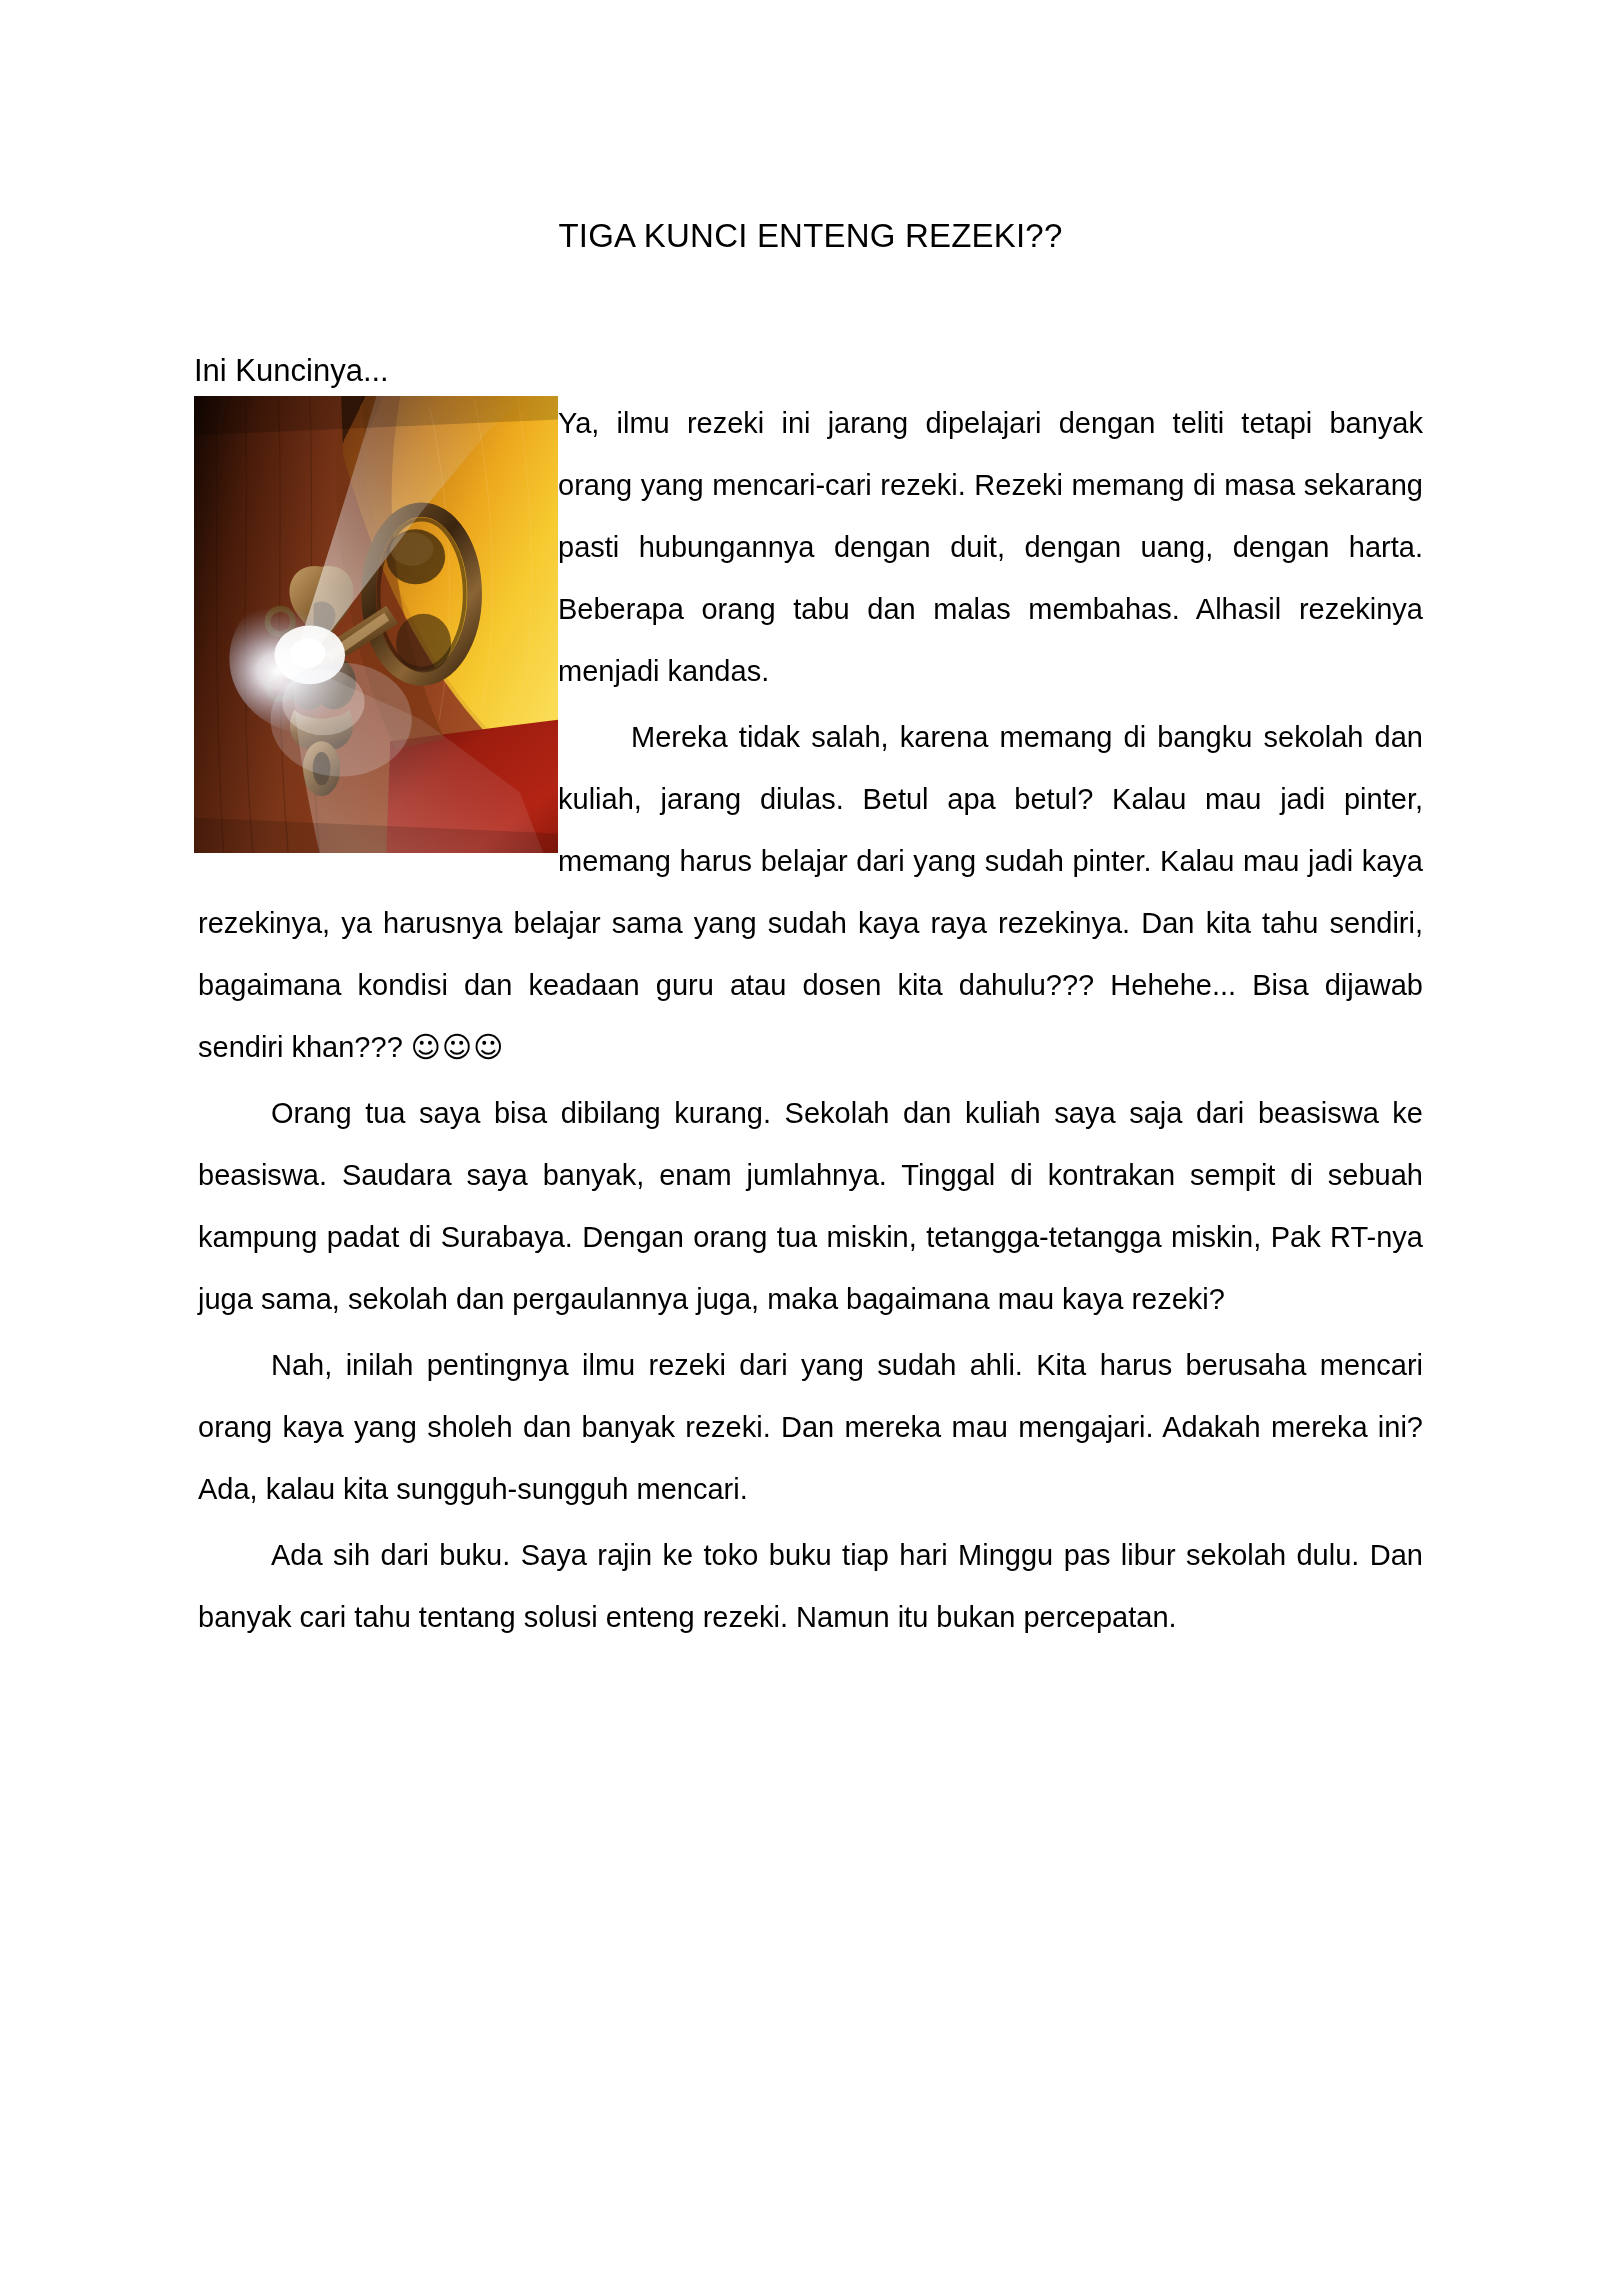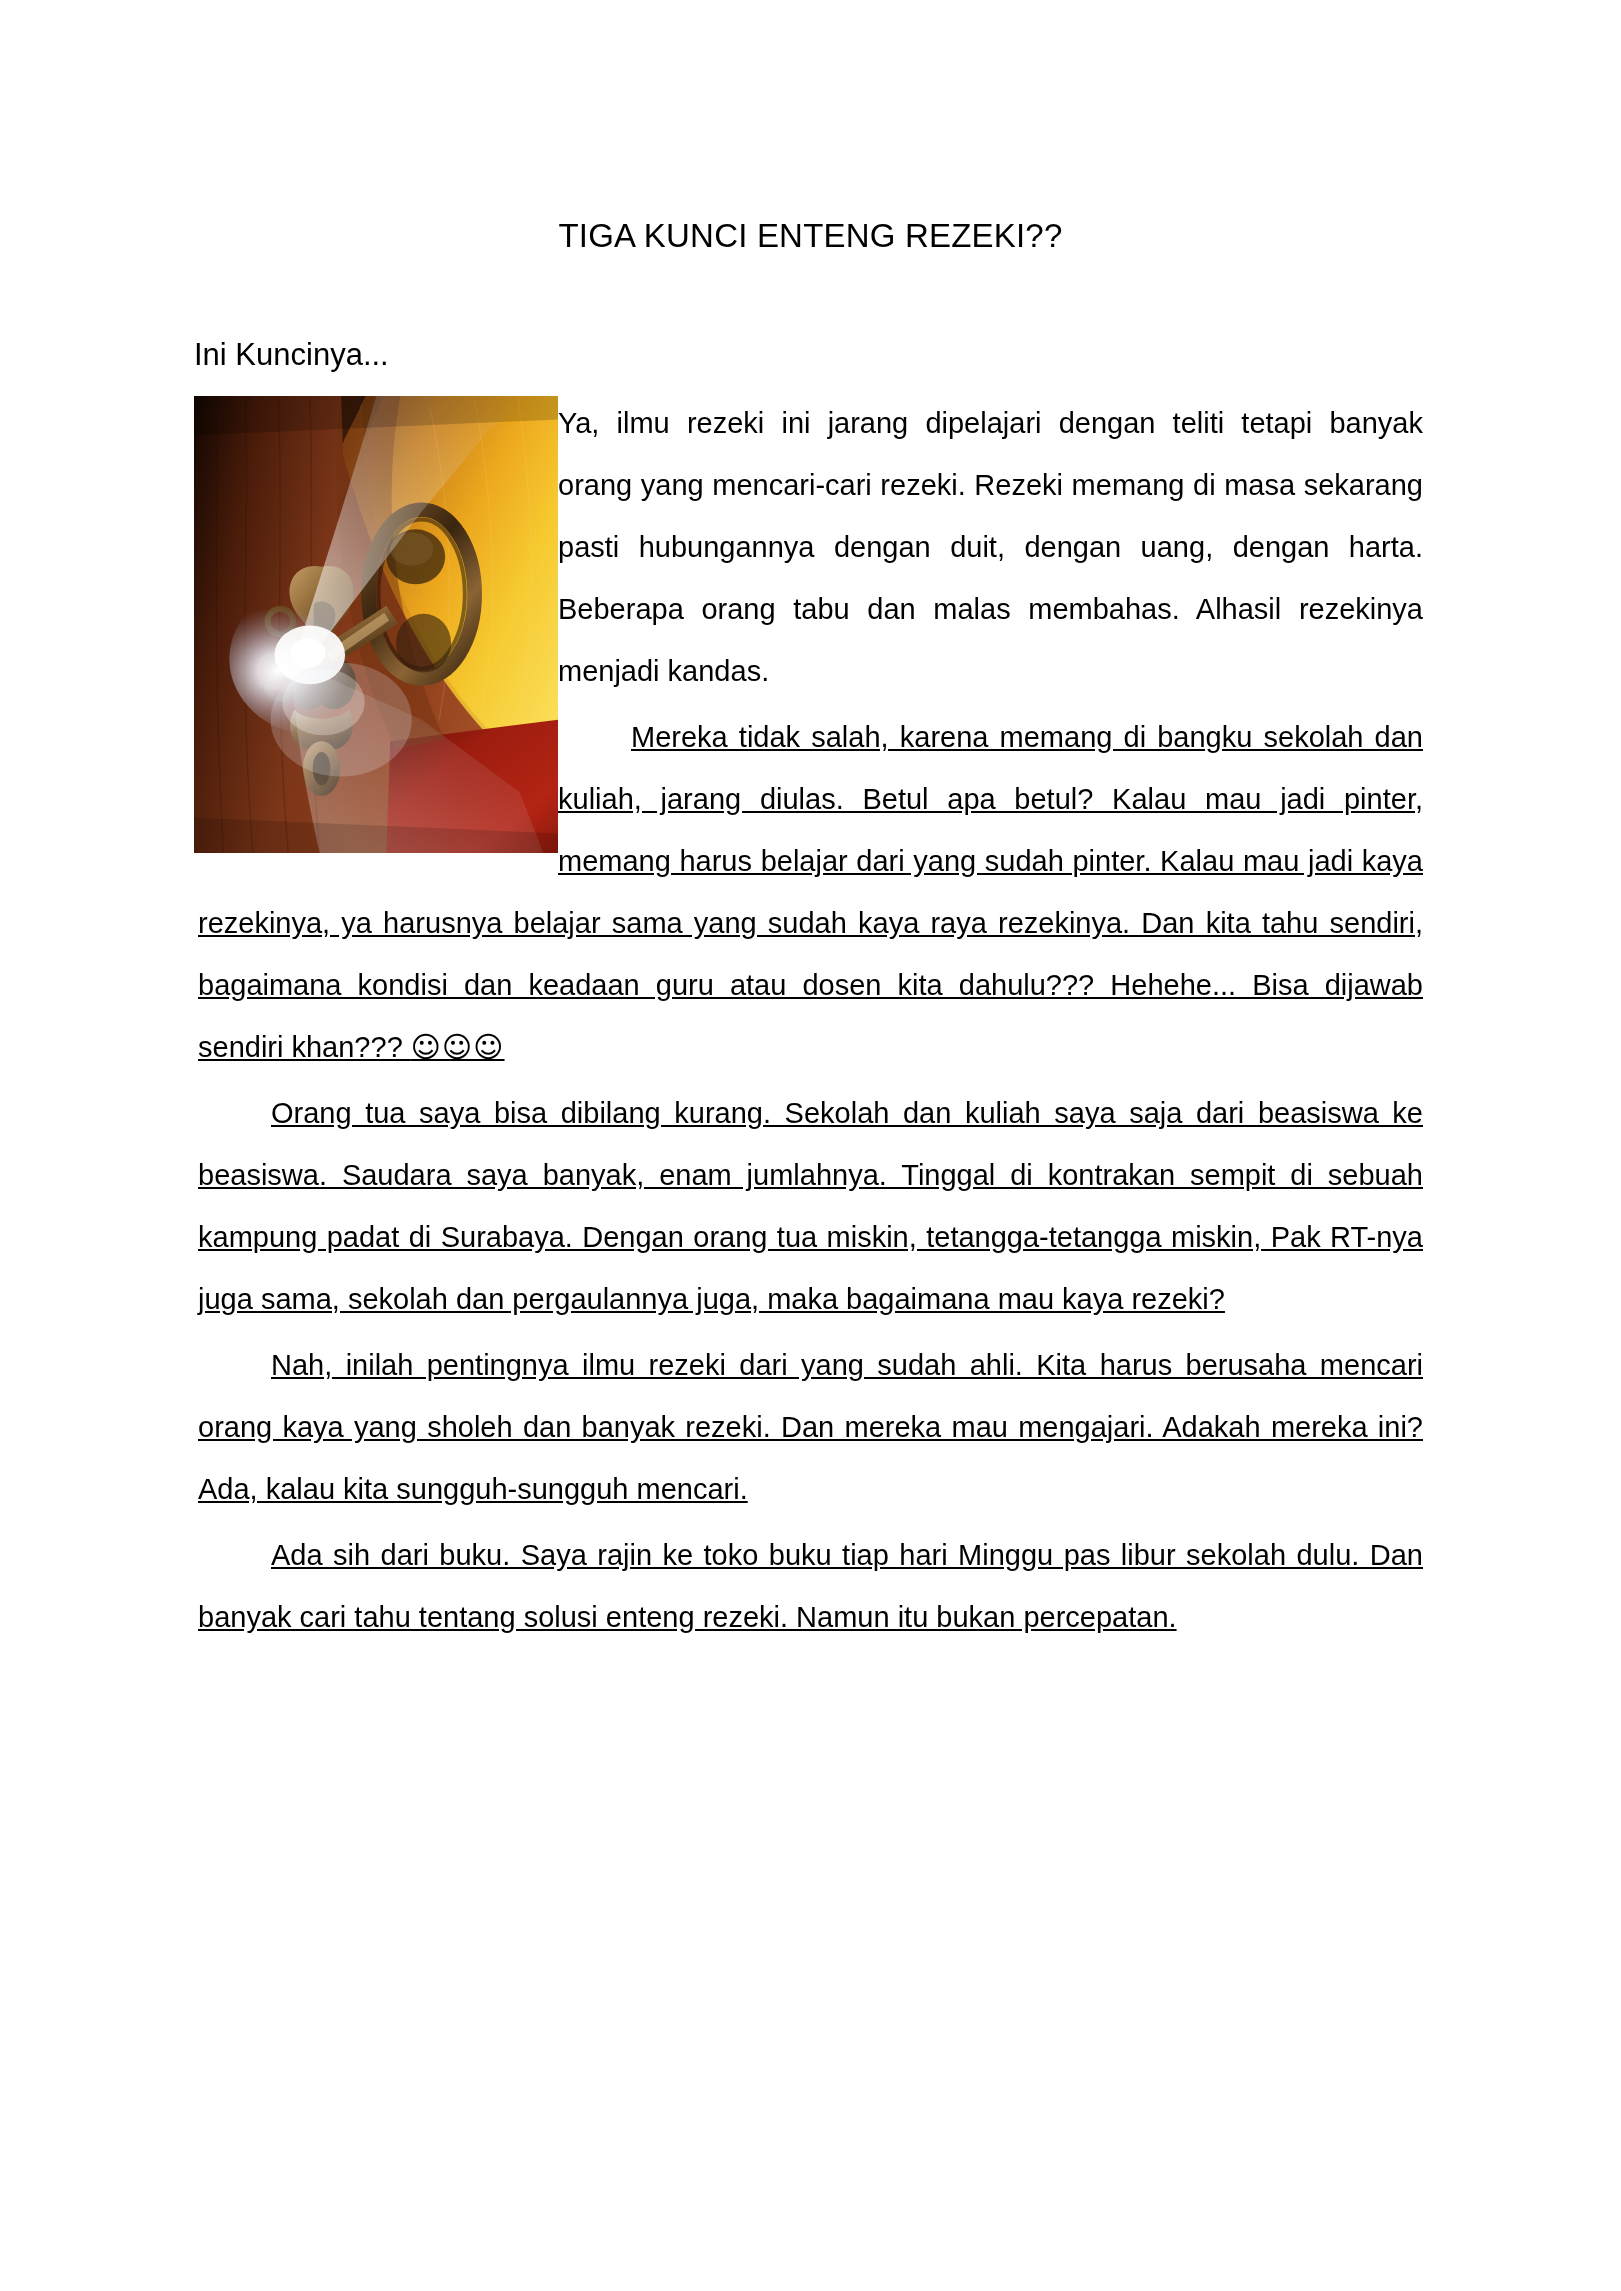--- a/index.html
+++ b/index.html
@@ -33,21 +33,21 @@
     font-size: 33px;
     font-weight: normal;
     letter-spacing: 0.2px;
     line-height: 1.2;
   }
 
   
   .doc-subtitle {
     position: absolute;
     left: 194px;
-    top: 310px;
+    top: 326px;
     font-size: 31px;
     font-weight: normal;
     line-height: 1.2;
     white-space: nowrap;
   }
 
   
   .body-block {
     position: absolute;
     left: 194px;
@@ -58,21 +58,20 @@
     text-align: justify;
     text-justify: inter-word;
   }
 
   .body-block p {
     margin: 4px;
     text-align: justify;
   }
   .body-block p.indent {
     text-indent: 73px;
-    text-decoration: underline;
   }
 
   
   .key-photo {
     float: left;
     width: 364px;
     height: 457px;
     margin: 7.8px 35px 5.9px 0;
     position: relative;
     overflow: hidden;

